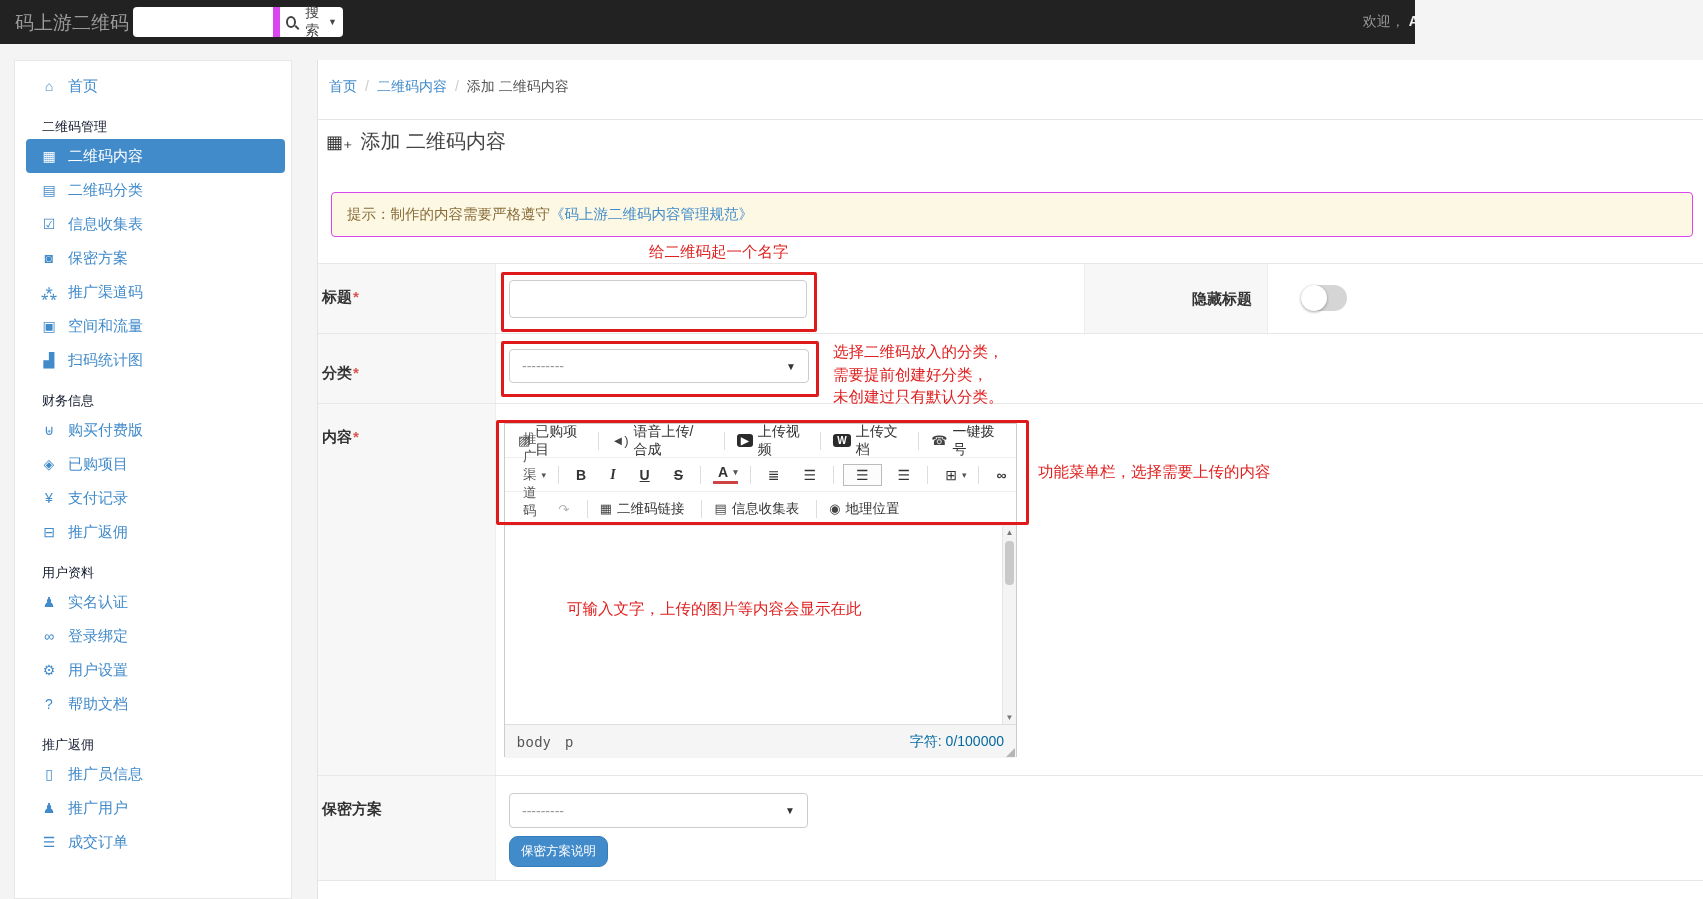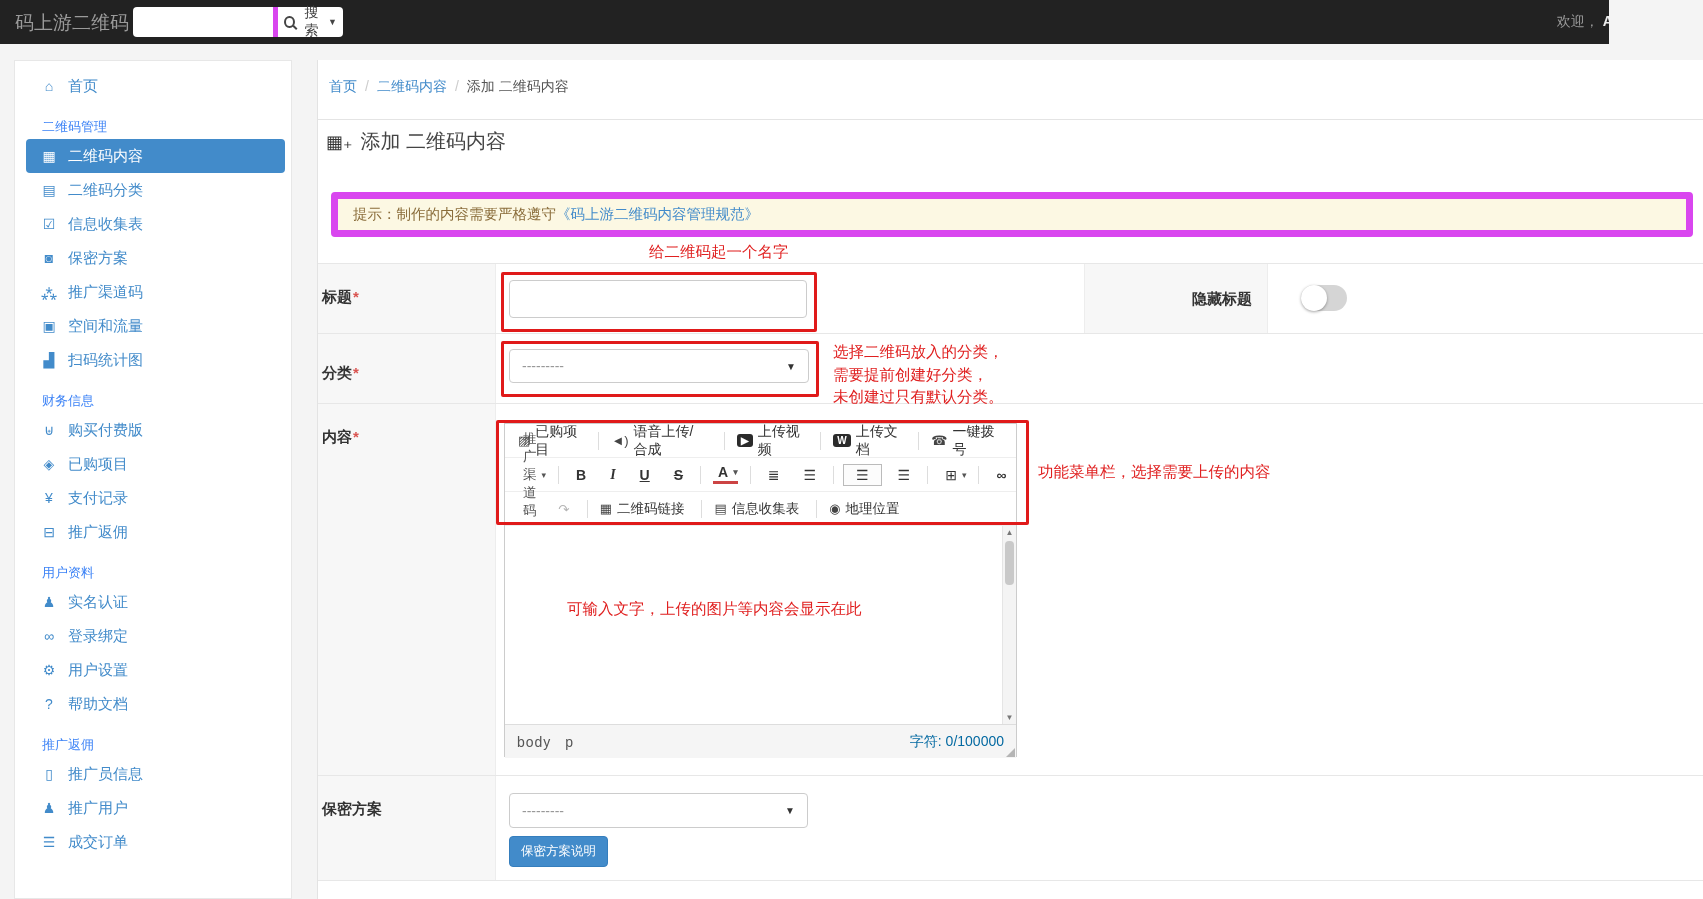--- a/index.html
+++ b/index.html
@@ -1,52 +1,52 @@
 <!DOCTYPE html>
 <html><head>
 <meta charset="utf-8">
 <style>
   html,body{margin:0;padding:0}
   body{width:1703px;height:899px;position:relative;background:#f4f4f4;
        font-family:"Liberation Sans",sans-serif;overflow:hidden}
   
-  .nav{position:absolute;left:0;top:0;width:1609px;height:44px;background:#222;overflow:hidden}
+  .nav{position:absolute;left:0;top:0;width:1415px;height:44px;background:#222;overflow:hidden}
   .brand{position:absolute;left:15px;top:10px;font-size:19px;color:#9a9a9a}
   .sform{position:absolute;left:133px;top:7px;height:30px;display:flex}
   .sinput{width:140px;height:30px;border:none;border-radius:4px 0 0 4px;background:#fff;
           padding:0 8px;box-sizing:border-box;font-size:14px;outline:none}
-  .sbtn{width:70px;height:30px;background:#fff;border:none;border-left:5px solid #d946ef;
+  .sbtn{width:70px;height:30px;background:#fff;border:none;border-left:7px solid #d946ef;
         border-radius:0 4px 4px 0;font-size:14px;color:#444;display:flex;align-items:center;
         justify-content:center;gap:5px;cursor:pointer}
   .mag{width:8px;height:8px;border:2px solid #444;border-radius:50%;position:relative;display:inline-block}
   .mag::after{content:"";position:absolute;width:2px;height:5px;background:#444;transform:rotate(-45deg);left:8px;top:7px}
   .caret{font-size:9px;color:#444}
   .welcome{position:absolute;right:-14px;top:13px;font-size:14px;color:#9a9a9a;white-space:nowrap}
   .welcome b{color:#eee;font-weight:700;margin-left:4px}
   
   .side{position:absolute;left:14px;top:60px;width:278px;height:839px;background:#fff;
         border:1px solid #e7e7e7;box-sizing:border-box;padding-top:8px;overflow:hidden}
   .s-row{height:34px;display:flex;align-items:center;padding-left:25px;color:#428bca;
          font-size:15px;gap:10px;cursor:pointer}
   .s-ic{width:18px;text-align:center;font-size:14px;flex:none}
-  .s-row.sec{height:36px;padding-top:12px;box-sizing:border-box;color:#3b82f6;font-size:13px;
+  .s-row.sec{height:36px;padding-top:12px;box-sizing:border-box;color:#0f172a;font-size:13px;
              padding-left:27px;cursor:default}
   .s-row.act{background:#428bca;color:#fff;margin:0 6px 0 11px;border-radius:4px;padding-left:14px}
   
   .main{position:absolute;left:317px;top:60px;width:1386px;height:839px;background:#fff;
         border-left:1px solid #e3e3e3;box-sizing:border-box}
   .crumbs{position:absolute;left:11px;top:18px;font-size:14px;display:flex;gap:8px}
   .crumbs .lk{color:#428bca;cursor:pointer}
   .crumbs .sp{color:#ccc}
   .crumbs .cur{color:#555}
   .ptop{position:absolute;left:0;top:59px;width:1386px;border-top:1px solid #e4e4e4}
   .phead{position:absolute;left:8px;top:68px;font-size:20px;color:#444;display:flex;align-items:center;gap:8px}
   .phead .pic{font-size:18px;color:#333}
   .alert{position:absolute;left:13px;top:132px;width:1362px;height:45px;background:#fcf8e3;
-         border:7px solid #d946ef;border-radius:4px;box-sizing:border-box;display:flex;
+         border:1px solid #d946ef;border-radius:4px;box-sizing:border-box;display:flex;
          align-items:center;padding:0 15px;font-size:14.5px;color:#8a6d3b}
   .alert .alink{color:#428bca;cursor:pointer}
   .redtxt{position:absolute;color:#e02020;font-size:15.5px;line-height:22.5px;white-space:nowrap}
   
   .hline{position:absolute;left:0;width:1386px;height:1px;background:#e7e7e7}
   .lcell{position:absolute;left:0;width:177px;background:#f7f7f7;border-right:1px solid #ededed}
   .cell2{position:absolute;left:766px;top:204px;width:182px;height:69px;background:#f7f7f7;
          border-left:1px solid #ededed;border-right:1px solid #ededed}
   .flabel{position:absolute;left:4px;width:160px;text-align:left;font-size:15px;font-weight:700;color:#333}
   .flabel .req{color:#d9534f;margin-left:1px}
@@ -88,21 +88,21 @@
   .sbar .ar{position:absolute;left:0;width:13px;text-align:center;font-size:8px;color:#777;cursor:pointer}
   .sbar .up{top:2px}.sbar .dn{bottom:2px}
   .sth{position:absolute;top:15px;left:2px;width:9px;height:44px;background:#c9c9c9;border-radius:4px;cursor:grab}
   .edstatus{height:33px;border-top:1px solid #ddd;background:#f5f5f5;display:flex;align-items:center;
             justify-content:space-between;padding:0 12px;font-size:14px;color:#555;position:relative}
   .edstatus .lpath{font-weight:400;letter-spacing:1px;display:flex;gap:14px}
   .edstatus .rcount{color:#0369a1}
   .grip{position:absolute;right:1px;bottom:1px;width:0;height:0;
         border-left:9px solid transparent;border-bottom:9px solid #b5b5b5;cursor:nwse-resize}
   .btn{position:absolute;left:191px;top:776px;background:#428bca;border:1px solid #357ebd;color:#fff;
-       font-size:12.5px;padding:6px 11px;border-radius:4px;cursor:pointer}
+       font-size:12.5px;padding:6px 11px;border-radius:9px;cursor:pointer}
 </style>
 </head>
 <body>
 
 <div class="nav">
   <span class="brand">码上游二维码</span>
   <div class="sform">
     <input class="sinput" type="text" value="" style="">
     <button class="sbtn">
       <span class="mag"></span>

